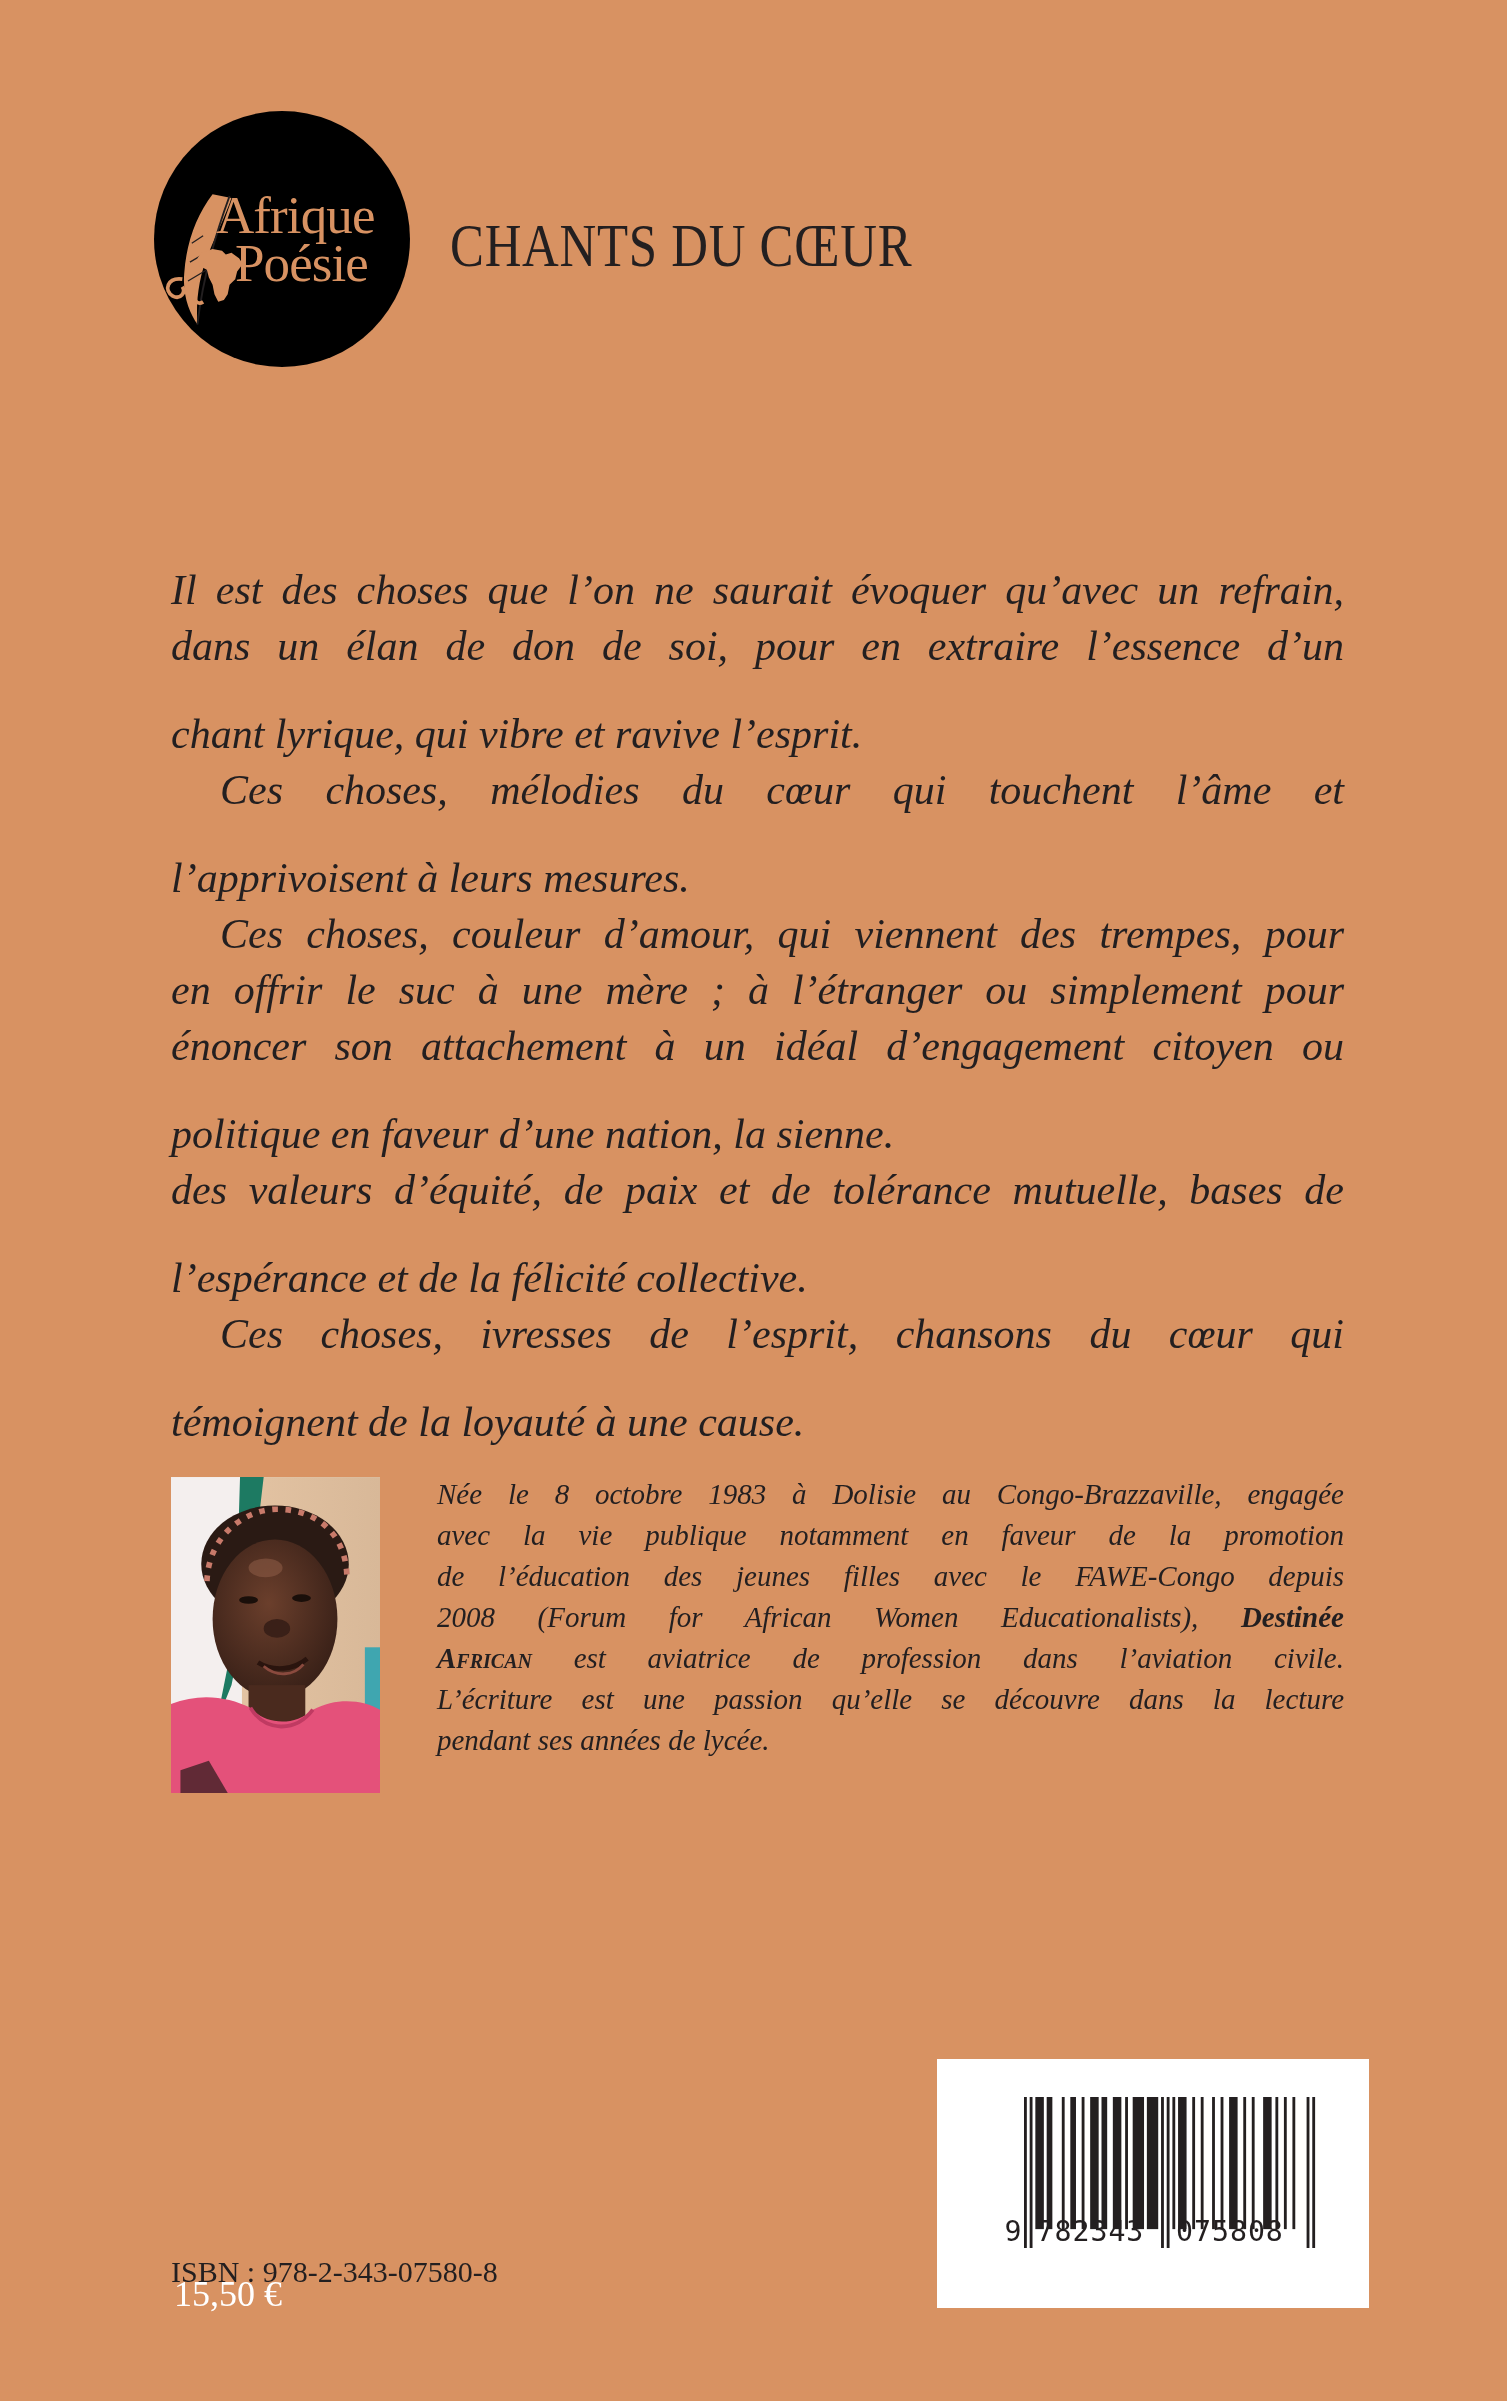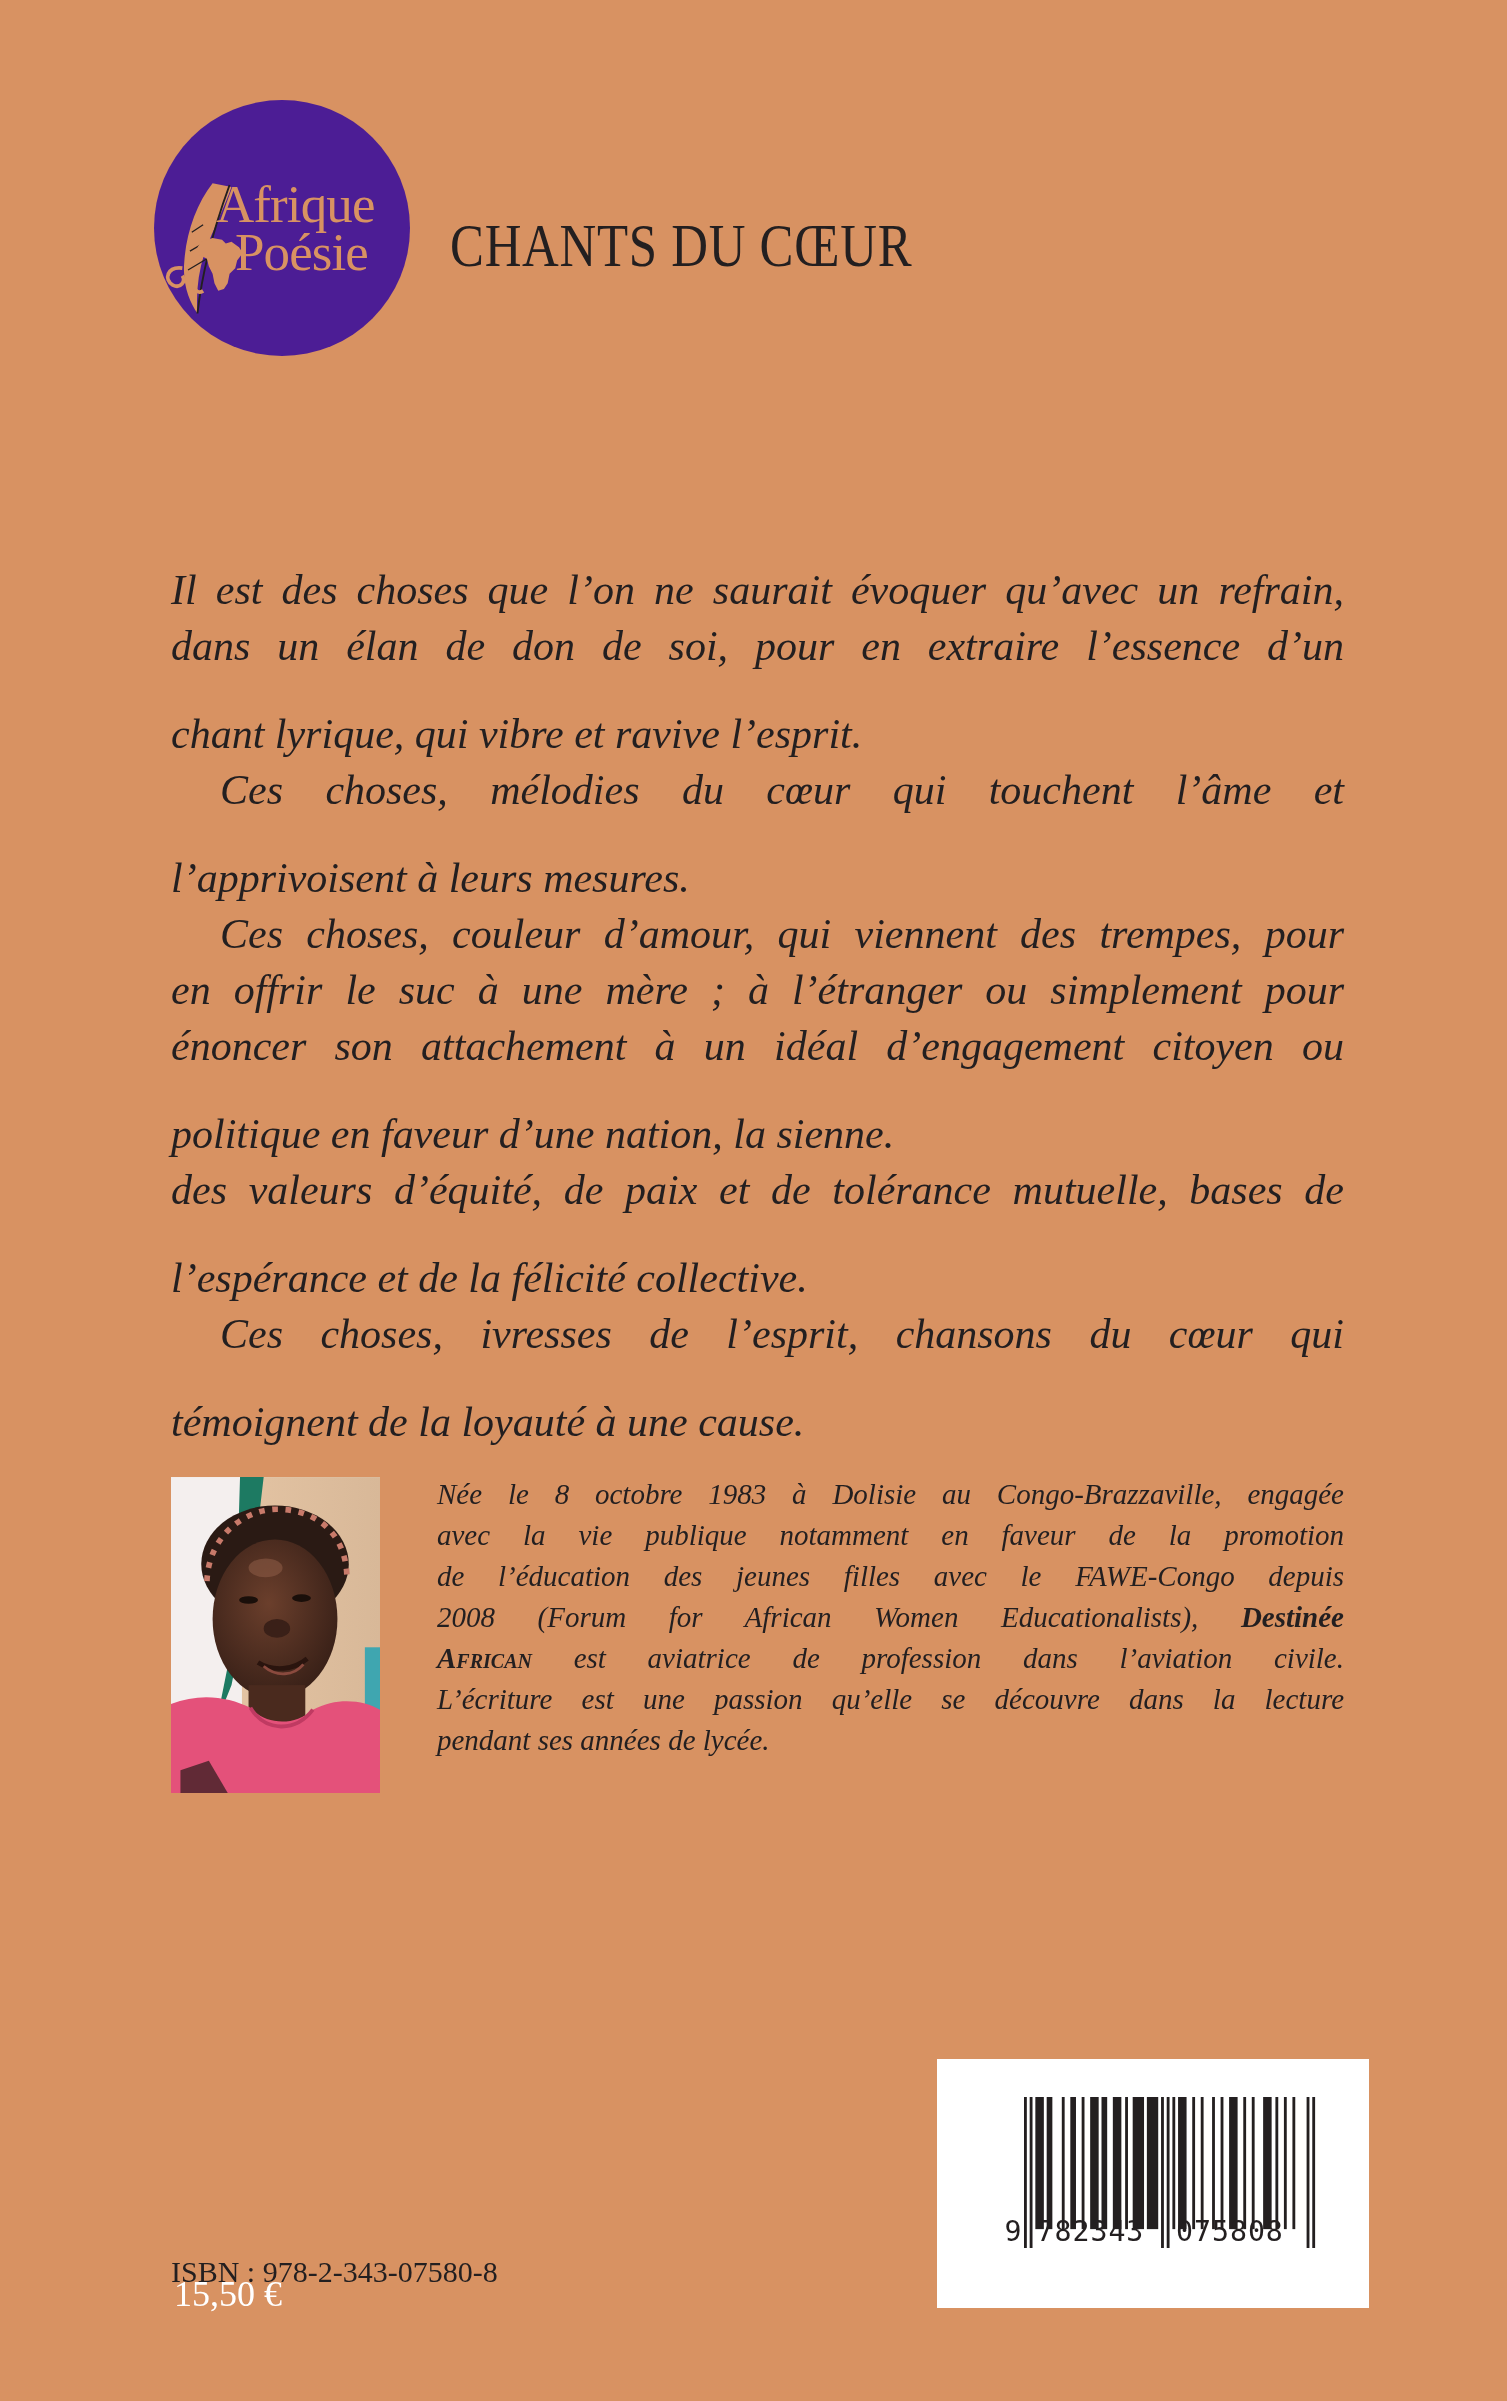--- a/index.html
+++ b/index.html
@@ -13,25 +13,25 @@
       position: relative;
       overflow: hidden;
       font-family: "Liberation Serif", "DejaVu Serif", serif;
       color: #231F20;
     }
 
     
     .logo {
       position: absolute;
       left: 154px;
-      top: 100px;
+      top: 111px;
       width: 256px;
       height: 256px;
       border-radius: 50%;
-      background: #4c1d95;
+      background: #000000;
     }
     .logo-svg {
       position: absolute;
       left: 0; top: 0;
       width: 256px; height: 256px;
     }
     .logo-line1, .logo-line2 {
       position: absolute;
       font-family: "Liberation Serif", "DejaVu Serif", serif;
       color: #D89262;

